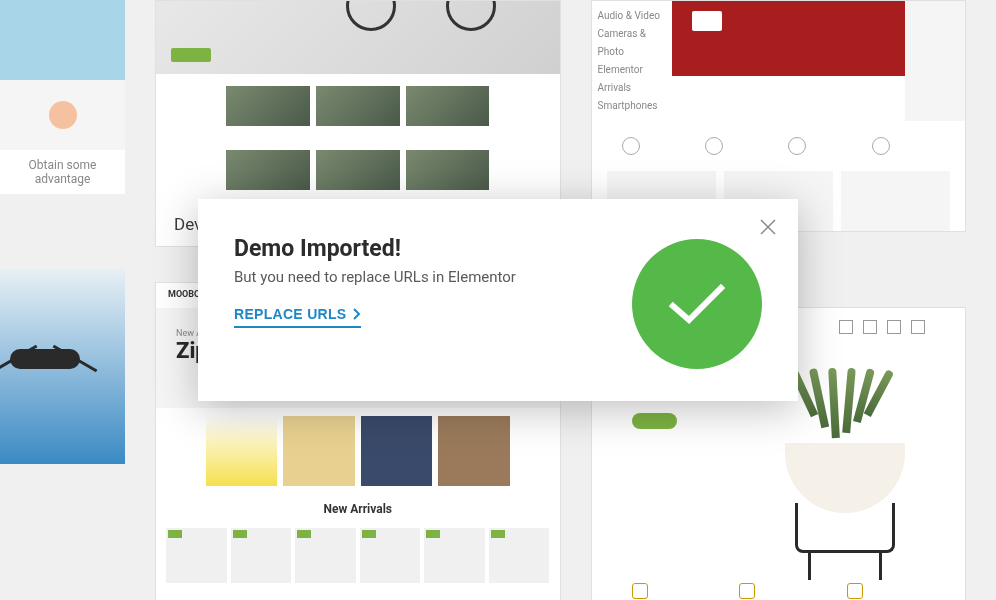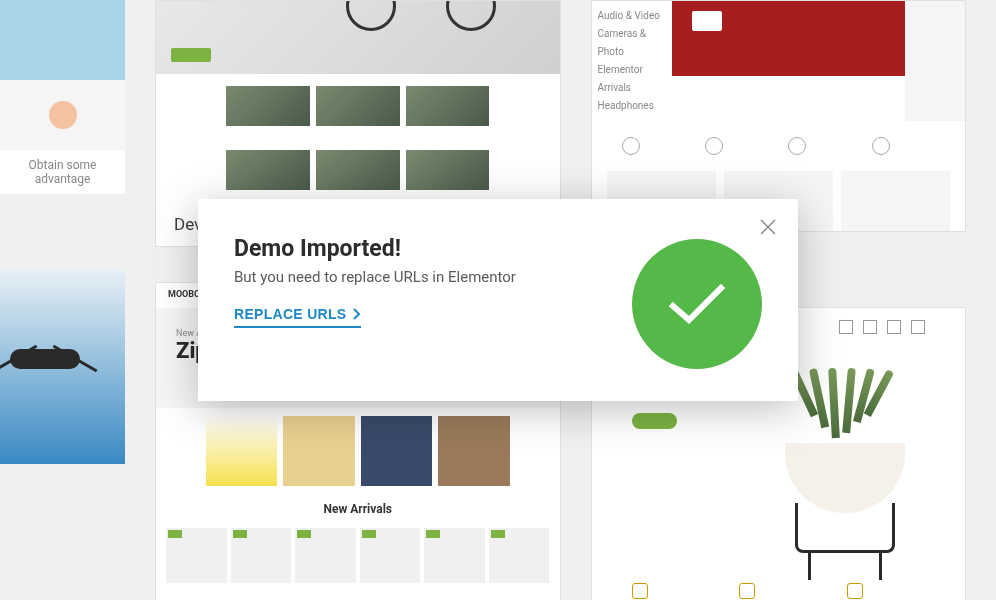--- a/index.html
+++ b/index.html
@@ -228,21 +228,21 @@
   </div>
 
   <div>
     <div class="demo-card" style="margin-right:30px">
       <div style="display:flex">
         <div style="width:80px;padding:6px;font-size:10px;color:#888;line-height:1.8">
           <div>Audio &amp; Video</div>
             <div>Cameras &amp; Photo</div>
             <div>Elementor</div>
             <div>Arrivals</div>
-            <div>Headphones</div>
+            <div>Smartphones</div>
         </div>
         <div style="flex:1" class="electronics-top">
           <div class="elec-badge"></div>
         </div>
         <div style="width:60px;background:#f5f5f5"></div>
       </div>
       <div class="features-row">
         <div class="feature">
             <div class="feature-icon"></div>
           </div>

